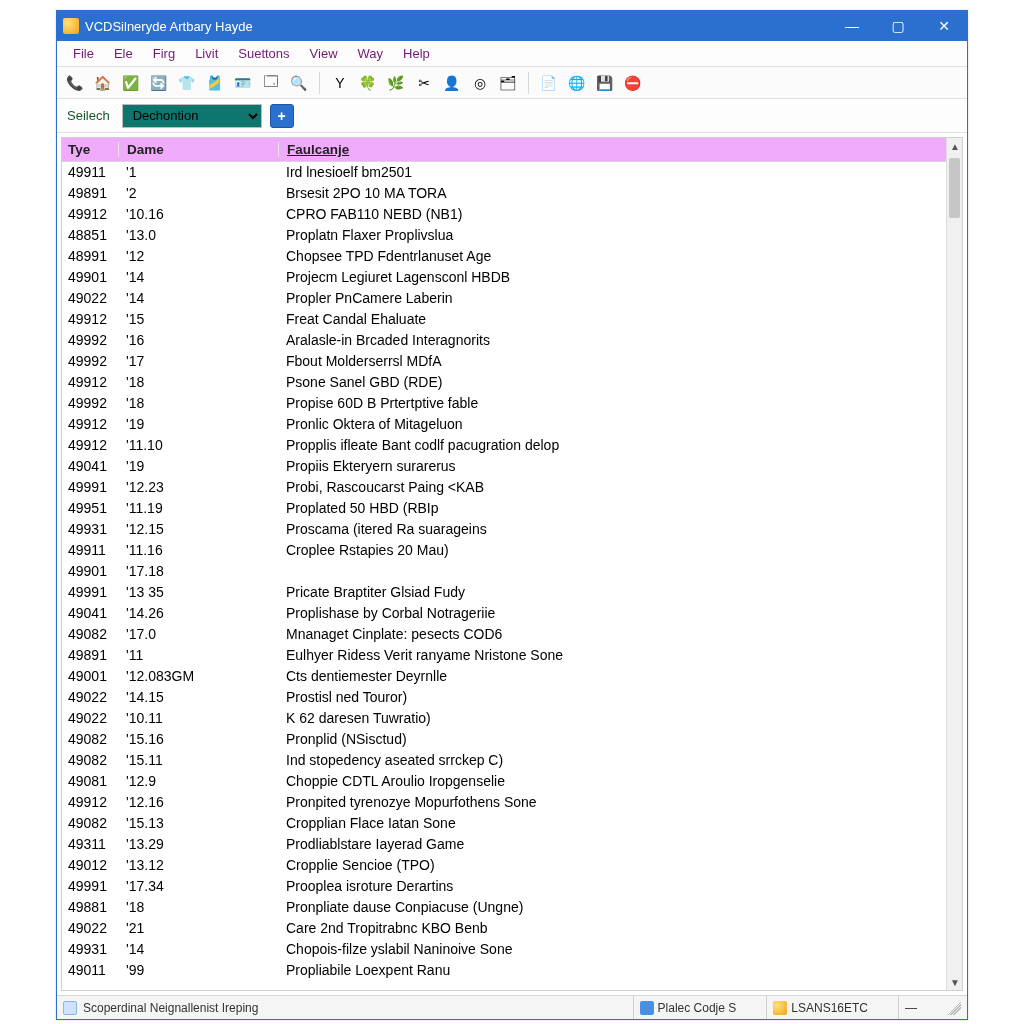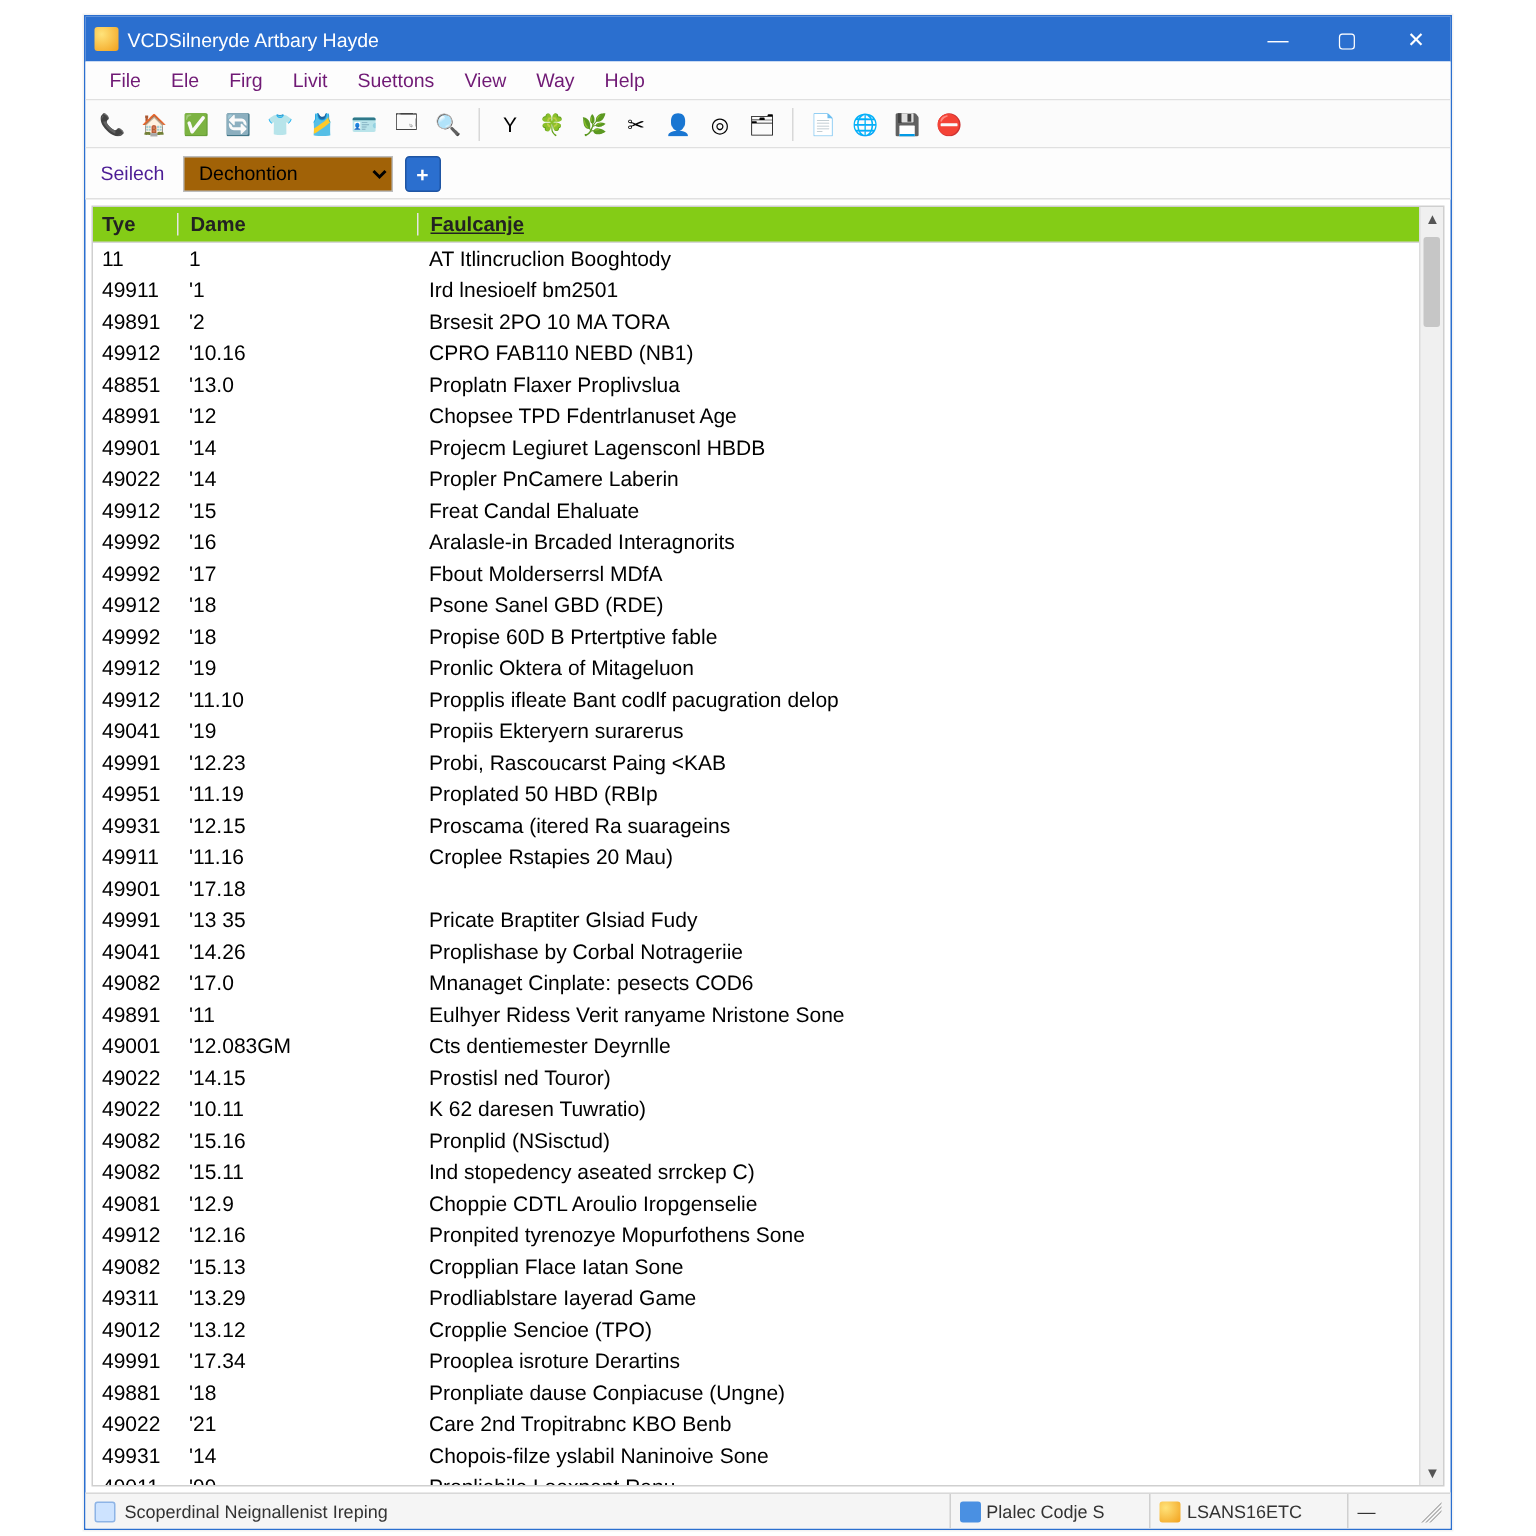--- a/index.html
+++ b/index.html
@@ -87,26 +87,26 @@
   
   .searchrow {
     height: 34px;
     display:flex; align-items:center;
     padding: 4px 6px;
     gap: 8px;
     border-bottom: 1px solid #e0e0e0;
     background:#fdfdfd;
     font-size:13px;
   }
-  .searchrow .label { padding: 0 4px; color:#4c1d95; }
+  .searchrow .label { padding: 0 4px; color:#14532d; }
   .searchrow select {
     height: 24px;
     font-size:13px;
     border:1px solid #bcbcbc;
-    background:#a16207;
+    background:#0f766e;
     padding: 0 22px 0 6px;
     width: 140px;
   }
   .searchrow .go-btn {
     width: 24px; height: 24px;
     background:#2b6fcf;
     border:1px solid #1f55a3;
     border-radius:3px;
     display:flex;align-items:center;justify-content:center;
     color:#fff; font-size:14px; font-weight:bold;
@@ -119,21 +119,21 @@
     margin: 4px;
     overflow: hidden;
     background:#fff;
   }
   .table-scroll {
     position:absolute; inset:0;
     overflow: hidden;
   }
   .table-header {
     height: 24px;
-    background:#84cc16;
+    background:#f0abfc;
     border-bottom: 1px solid #d6d6d6;
     display:flex; align-items:center;
     font-size: 13.5px;
     font-weight: 600;
     color:#222;
   }
   .col-type { width: 56px; padding-left:6px; }
   .col-dame { width: 160px; border-left:1px solid #e4e4e4; padding-left:8px; overflow:hidden;}
   .col-fault { flex: 1 1 auto; border-left:1px solid #e4e4e4; padding-left:8px; overflow:hidden;text-decoration:underline;}
   .table-body {
@@ -254,25 +254,20 @@
 
   <div class="table-wrap">
     <div class="table-scroll">
       <div class="table-header">
         <div class="col-type">Tye</div>
         <div class="col-dame">Dame</div>
         <div class="col-fault">Faulcanje</div>
       </div>
       <div class="table-body" id="tablebody">
           <div class="row">
-            <div class="c1">11</div>
-            <div class="c2">1</div>
-            <div class="c3">AT Itlincruclion Booghtody</div>
-          </div>
-          <div class="row">
             <div class="c1">49911</div>
             <div class="c2">'1</div>
             <div class="c3">Ird lnesioelf bm2501</div>
           </div>
           <div class="row">
             <div class="c1">49891</div>
             <div class="c2">'2</div>
             <div class="c3">Brsesit 2PO 10 MA TORA</div>
           </div>
           <div class="row">

